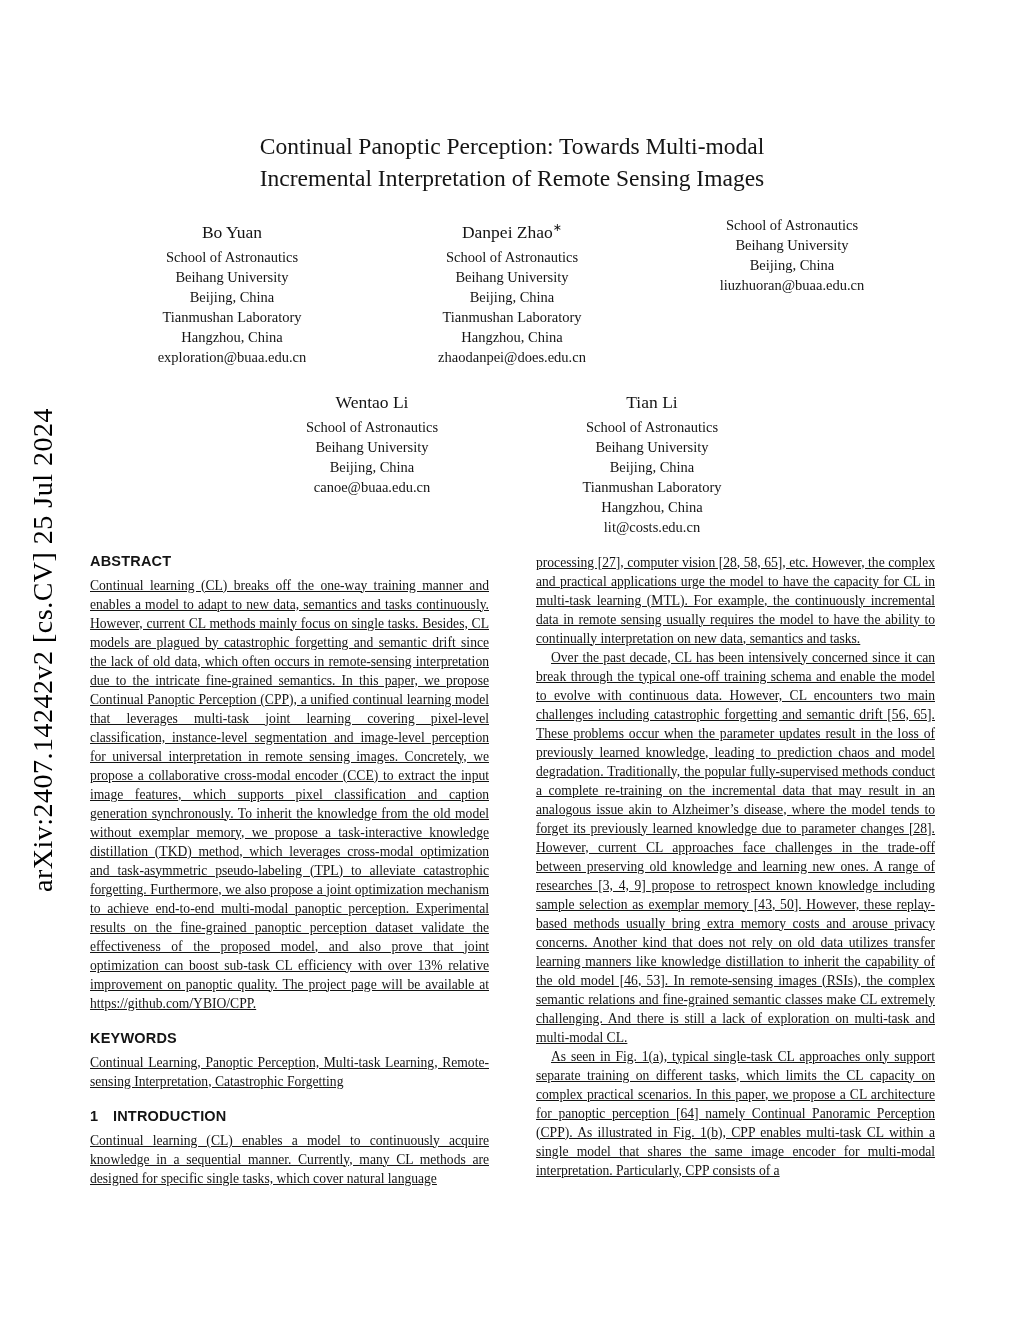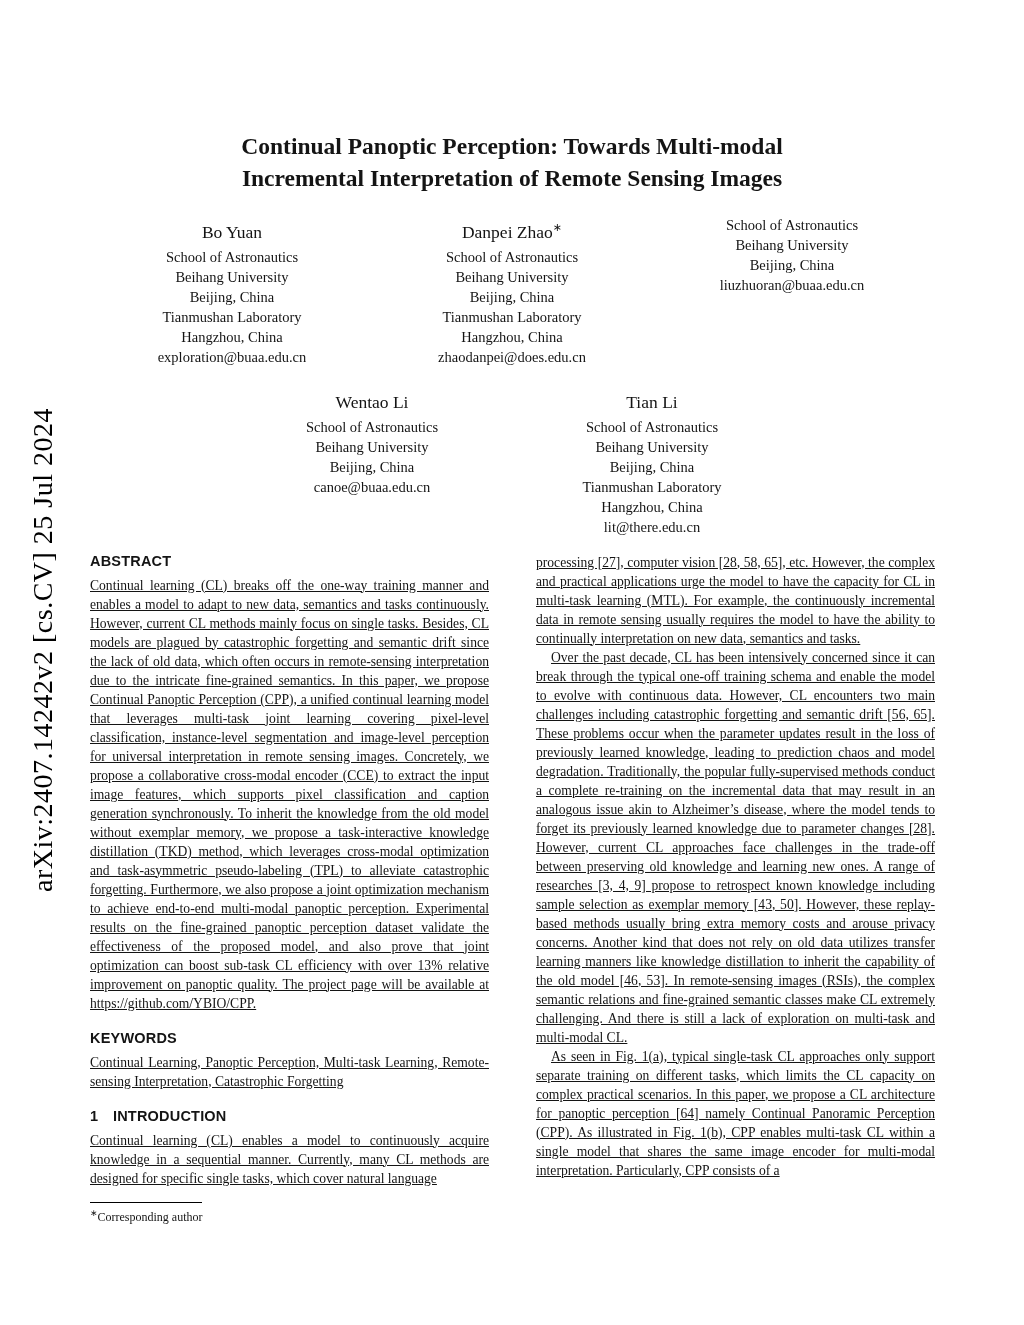--- a/index.html
+++ b/index.html
@@ -21,21 +21,21 @@
     white-space: nowrap;
     font-size: 28px;
     letter-spacing: 0.5px;
     color: #000;
   }
   .title {
     margin: 130px auto 0;
     width: 780px;
     text-align: center;
     font-size: 23.5px;
-    font-weight: 700;
+    font-weight: 400;
     line-height: 1.38;
     white-space: pre-line;
   }
   .authors-row {
     display: flex;
     justify-content: center;
     align-items: flex-start;
     margin-top: 20px;
   }
   .authors-row.second { margin-top: 18px; }
@@ -123,40 +123,36 @@
       <div class="author-line">Beijing, China</div>
       <div class="author-email">canoe@buaa.edu.cn</div>
     </div>
     <div class="author">
       <div class="author-name"><span>Tian Li</span><sup></sup></div>
       <div class="author-line">School of Astronautics</div>
       <div class="author-line">Beihang University</div>
       <div class="author-line">Beijing, China</div>
       <div class="author-line">Tianmushan Laboratory</div>
       <div class="author-line">Hangzhou, China</div>
-      <div class="author-email">lit@there.edu.cn</div>
+      <div class="author-email">lit@costs.edu.cn</div>
     </div>
   </div>
 
   <div class="columns">
 
     <div class="col">
       <h2 class="sec-heading first">ABSTRACT</h2>
       <p class="body">Continual learning (CL) breaks off the one-way training manner and enables a model to adapt to new data, semantics and tasks continuously. However, current CL methods mainly focus on single tasks. Besides, CL models are plagued by catastrophic forgetting and semantic drift since the lack of old data, which often occurs in remote-sensing interpretation due to the intricate fine-grained semantics. In this paper, we propose Continual Panoptic Perception (CPP), a unified continual learning model that leverages multi-task joint learning covering pixel-level classification, instance-level segmentation and image-level perception for universal interpretation in remote sensing images. Concretely, we propose a collaborative cross-modal encoder (CCE) to extract the input image features, which supports pixel classification and caption generation synchronously. To inherit the knowledge from the old model without exemplar memory, we propose a task-interactive knowledge distillation (TKD) method, which leverages cross-modal optimization and task-asymmetric pseudo-labeling (TPL) to alleviate catastrophic forgetting. Furthermore, we also propose a joint optimization mechanism to achieve end-to-end multi-modal panoptic perception. Experimental results on the fine-grained panoptic perception dataset validate the effectiveness of the proposed model, and also prove that joint optimization can boost sub-task CL efficiency with over 13% relative improvement on panoptic quality. The project page will be available at https://github.com/YBIO/CPP.</p>
 
       <h2 class="sec-heading">KEYWORDS</h2>
       <p class="body">Continual Learning, Panoptic Perception, Multi-task Learning, Remote-sensing Interpretation, Catastrophic Forgetting</p>
 
       <h2 class="sec-heading">1 INTRODUCTION</h2>
       <p class="body">Continual learning (CL) enables a model to continuously acquire knowledge in a sequential manner. Currently, many CL methods are designed for specific single tasks, which cover natural language</p>
 
-      <div class="footnote">
-        <div class="footnote-rule"></div>
-        <p class="footnote-text"><sup>∗</sup><span>Corresponding author</span></p>
-      </div>
     </div>
 
     <div class="col">
       <p class="body">processing [27], computer vision [28, 58, 65], etc. However, the complex and practical applications urge the model to have the capacity for CL in multi-task learning (MTL). For example, the continuously incremental data in remote sensing usually requires the model to have the ability to continually interpretation on new data, semantics and tasks.</p>
       <p class="body indent">Over the past decade, CL has been intensively concerned since it can break through the typical one-off training schema and enable the model to evolve with continuous data. However, CL encounters two main challenges including catastrophic forgetting and semantic drift [56, 65]. These problems occur when the parameter updates result in the loss of previously learned knowledge, leading to prediction chaos and model degradation. Traditionally, the popular fully-supervised methods conduct a complete re-training on the incremental data that may result in an analogous issue akin to Alzheimer’s disease, where the model tends to forget its previously learned knowledge due to parameter changes [28]. However, current CL approaches face challenges in the trade-off between preserving old knowledge and learning new ones. A range of researches [3, 4, 9] propose to retrospect known knowledge including sample selection as exemplar memory [43, 50]. However, these replay-based methods usually bring extra memory costs and arouse privacy concerns. Another kind that does not rely on old data utilizes transfer learning manners like knowledge distillation to inherit the capability of the old model [46, 53]. In remote-sensing images (RSIs), the complex semantic relations and fine-grained semantic classes make CL extremely challenging. And there is still a lack of exploration on multi-task and multi-modal CL.</p>
       <p class="body indent">As seen in Fig. 1(a), typical single-task CL approaches only support separate training on different tasks, which limits the CL capacity on complex practical scenarios. In this paper, we propose a CL architecture for panoptic perception [64] namely Continual Panoramic Perception (CPP). As illustrated in Fig. 1(b), CPP enables multi-task CL within a single model that shares the same image encoder for multi-modal interpretation. Particularly, CPP consists of a</p>
     </div>
 
   </div>
 

